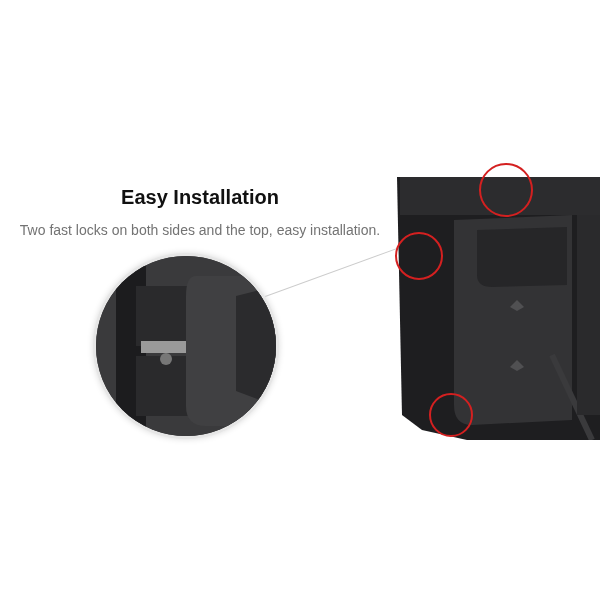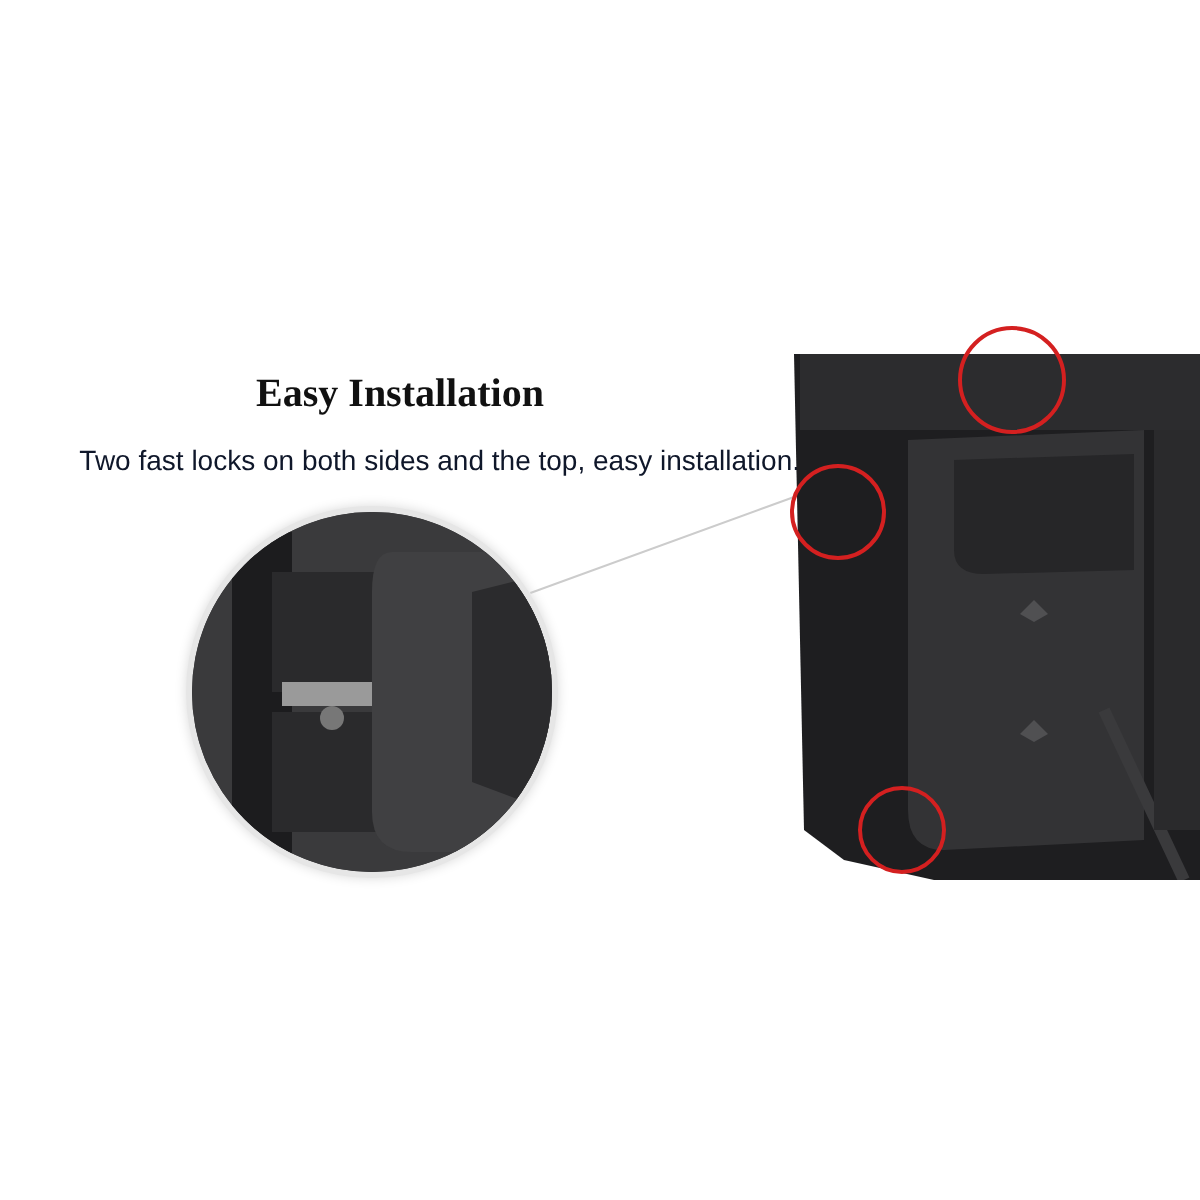--- a/index.html
+++ b/index.html
@@ -1,18 +1,18 @@
 <!DOCTYPE html>
 <html><head>
 <meta charset="utf-8">
 <style>
   html, body { margin:0; padding:0; background:#ffffff; }
   body { width:600px; height:600px; position:relative; overflow:hidden; font-family:"Liberation Sans", sans-serif; }
-  .title { position:absolute; left:0; width:400px; top:186px; text-align:center; font-family:Liberation Serif, serif; font-weight:bold; font-size:20px; color:#111; }
-  .subtitle { position:absolute; left:0; width:400px; top:222px; text-align:right; font-size:14px; color:#0f172a; }
+  .title { position:absolute; left:0; width:400px; top:186px; text-align:center; font-family:Liberation Sans, sans-serif; font-weight:bold; font-size:20px; color:#111; }
+  .subtitle { position:absolute; left:0; width:400px; top:222px; text-align:center; font-size:14px; color:#737373; }
   .zoom-circle { position:absolute; left:93px; top:253px; width:180px; height:180px; border-radius:50%; background:#2e2e30; border:3px solid #e6e6e6; box-shadow:0 0 6px rgba(0,0,0,0.15); overflow:hidden; }
   .connector { position:absolute; left:265px; top:296px; width:148px; height:1px; background:#ccc; transform-origin:0 0; transform:rotate(-20deg); }
   .panel { position:absolute; left:392px; top:175px; width:208px; height:265px; }
   .marker { position:absolute; border:2px solid #d42020; border-radius:50%; box-sizing:border-box; }
 </style>
 </head>
 <body>
 
 <div class="title">Easy Installation</div>
 <div class="subtitle">Two fast locks on both sides and the top, easy installation.</div>

